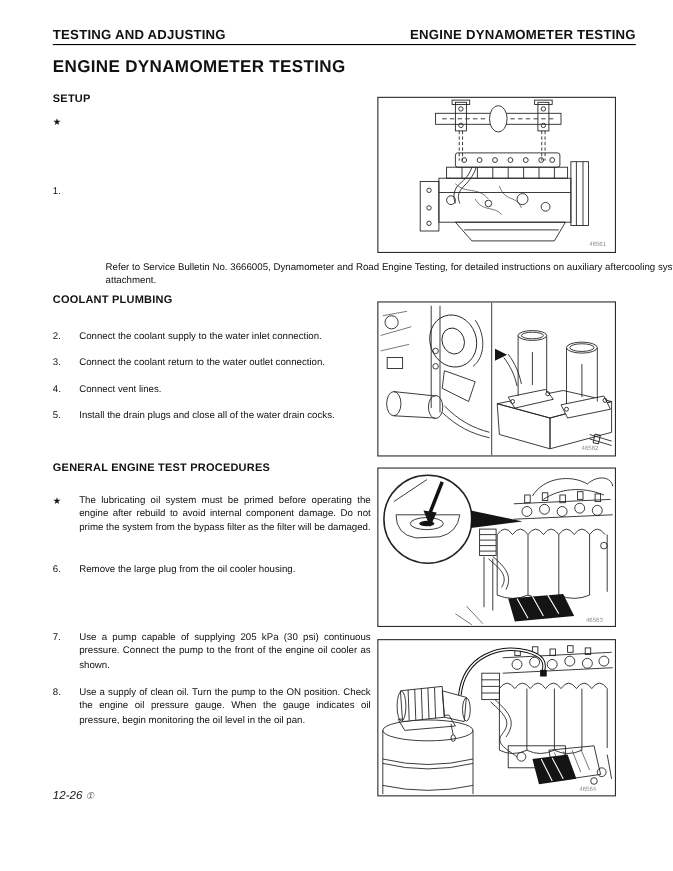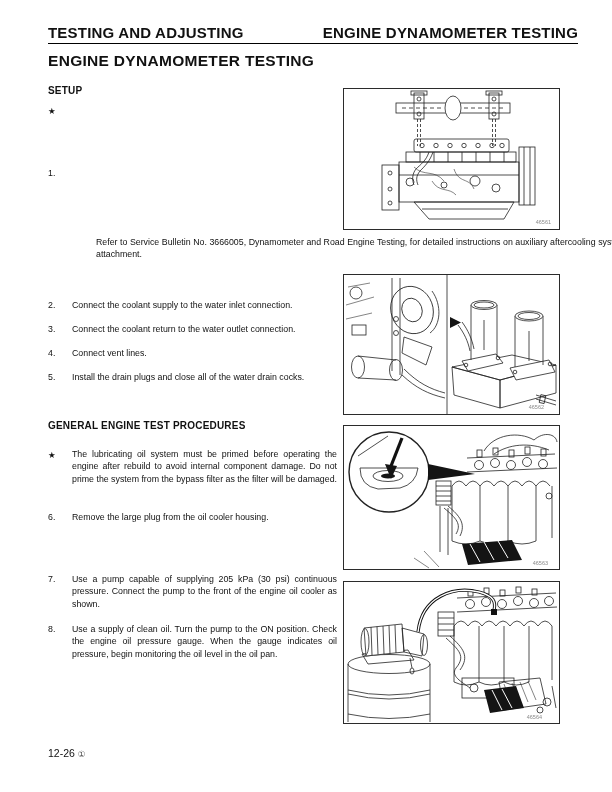--- a/index.html
+++ b/index.html
@@ -7,21 +7,21 @@
     position:relative; width:612px; height:792px; margin:0 auto;
     background:#fff; outline:1px solid #9a9a9a; overflow:hidden;
     font-family:"Liberation Sans", sans-serif; color:#111;
   }
 
   
   .running-header {
     position:absolute; left:48px; top:24px; width:530px;
     display:flex; justify-content:space-between; align-items:flex-end;
     border-bottom:1.8px solid #000; padding-bottom:2px;
-    font-size:15px; font-weight:bold; letter-spacing:0.2px;
+    font-size:12px; font-weight:bold; letter-spacing:0.2px;
   }
 
   .page-title {
     position:absolute; left:48px; top:52px;
     font-size:15.5px; font-weight:bold; letter-spacing:0.3px;
   }
   .sec-heading {
     position:absolute; left:48px;
     font-size:10px; font-weight:bold; letter-spacing:0.2px;
   }
@@ -36,22 +36,22 @@
   .marker { position:absolute; left:0; top:0.5px; font-size:8.5px; }
   .num    { position:absolute; left:0; top:0; }
 
   .fig {
     position:absolute; left:343px; width:215px;
     border:1px solid #2b2b2b; background:#fff; box-sizing:content-box;
   }
   .fig svg { display:block; }
 
   .footer {
-    position:absolute; left:48px; top:747px;
-    font-size:10.5px; color:#111;
+    position:absolute; left:48px; top:717px;
+    font-size:10.5px; color:#111;font-style:italic;
   }
   .footer .mark { font-size:8.5px; color:#555; margin-left:3px; }
 
   svg .ln  { stroke:#222; fill:none; stroke-width:0.8; }
   svg .thin{ stroke:#333; fill:none; stroke-width:0.6; }
   svg .fillw { fill:#fff; stroke:#222; stroke-width:0.8; }
   svg .dark { fill:#141414; stroke:none; }
   svg .figlabel { font-size:5.5px; fill:#8a8a8a; font-family:"Liberation Sans",sans-serif; }
 </style>
 </head>
@@ -141,20 +141,21 @@
         <line x1="78" y1="120" x2="164" y2="120"></line>
       </g>
       <text class="figlabel" x="207" y="135" text-anchor="end">46561</text>
     </svg>
   </div>
 
   <div class="note wide body-text" style="top:236px">
     <span>Refer to Service Bulletin No. 3666005, Dynamometer and Road Engine Testing, for detailed instructions on auxiliary aftercooling system attachment.</span>
   </div>
 
+  <div class="sec-heading" style="top:267px">COOLANT PLUMBING</div>
 
   <div class="step body-text" style="top:299px">
     <span class="num">2.</span>
     <span>Connect the coolant supply to the water inlet connection.</span>
   </div>
   <div class="step body-text" style="top:323px">
     <span class="num">3.</span>
     <span>Connect the coolant return to the water outlet connection.</span>
   </div>
   <div class="step body-text" style="top:347px">

